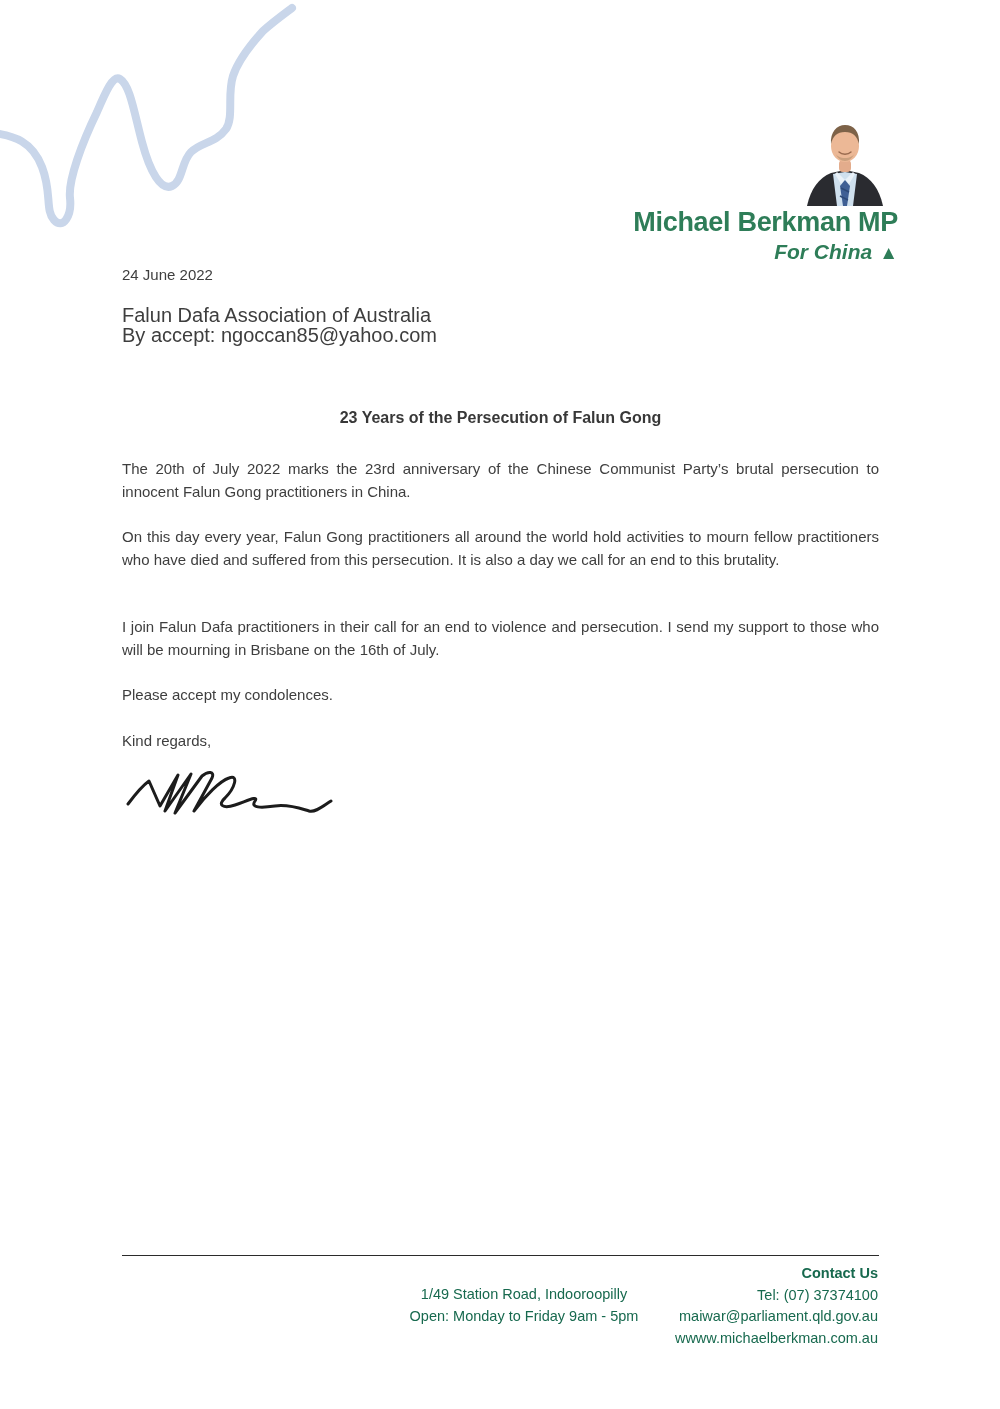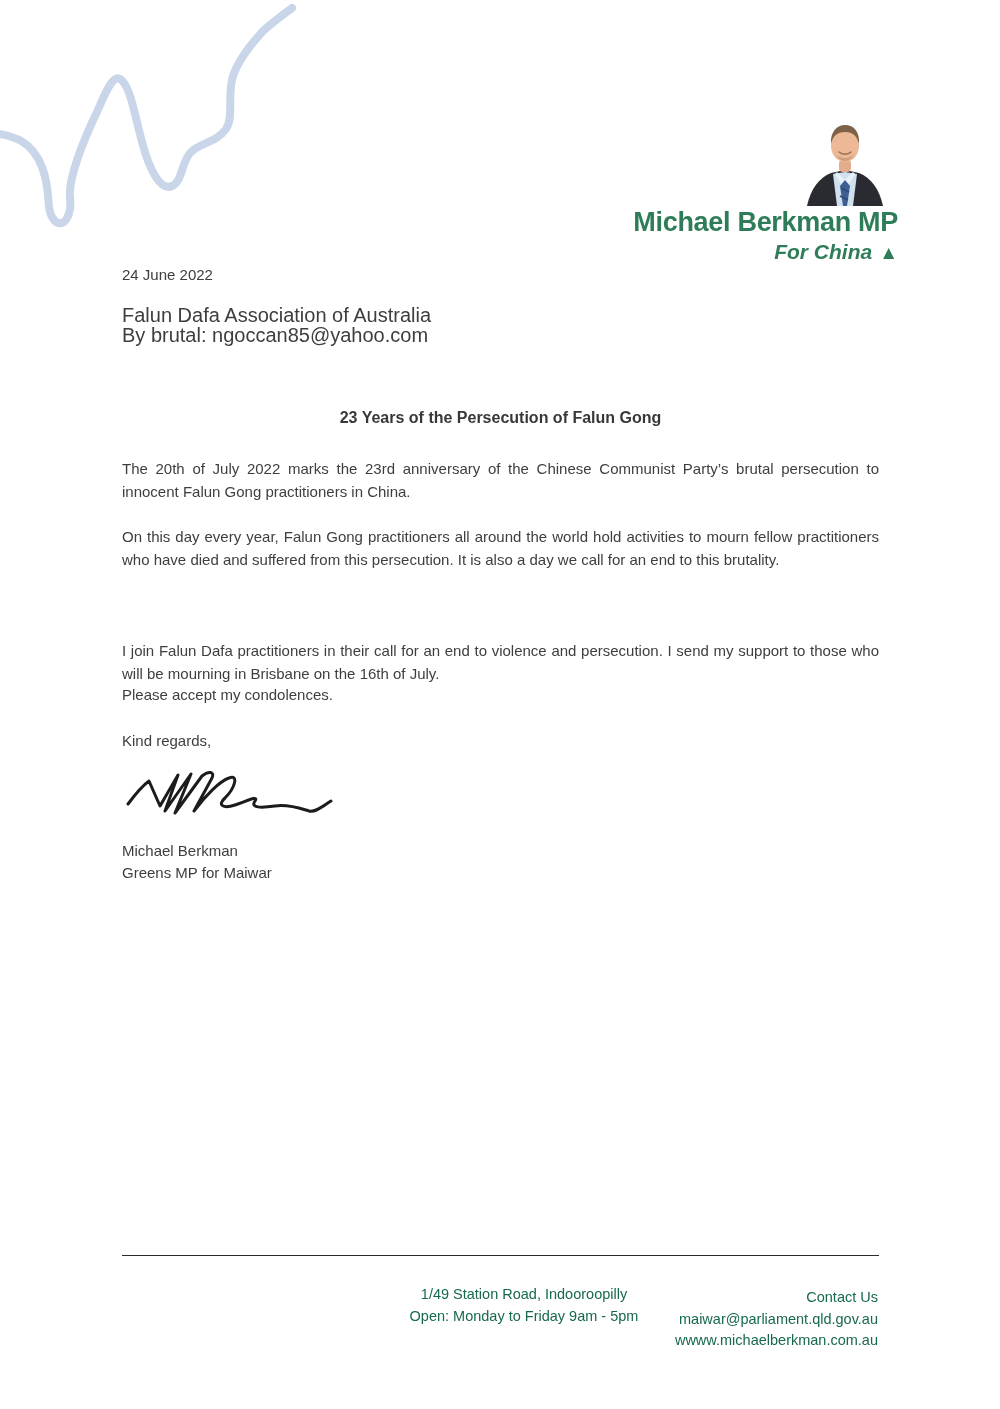--- a/index.html
+++ b/index.html
@@ -26,38 +26,38 @@
   .subject {
     position:absolute; left:122px; width:757px; top:409px; text-align:center;
     font-size:16px; font-weight:700; color:#383838;
   }
   .para {
     position:absolute; left:122px; width:757px; font-size:15px; line-height:23px;
     text-align:justify; color:var(--body-text,#3e3e3e);
   }
   .p1 { top:457px; }
   .p2 { top:525px; }
-  .p3 { top:615px;margin-top:24px; }
+  .p3 { top:615px; }
   .p4 { top:683px; text-align:left; }
   .closing { top:729px; text-align:left; }
   .signature { position:absolute; left:118px; top:764px; }
   .signatory { position:absolute; left:122px; top:840px; font-size:15px; line-height:22px; }
   .footer-rule {
     position:absolute; left:122px; width:757px; top:1255px;
     border-top:1.6px solid #2b2b2b;
   }
   .footer-visit {
     position:absolute; left:297px; width:454px; top:1284px; text-align:center;
     color:var(--footer-green,#17694e); font-size:14.5px; line-height:21.5px;
   }
   .footer-contact {
     position:absolute; right:122px; width:400px; top:1263px; text-align:right;
     color:var(--footer-green,#17694e); font-size:14.5px; line-height:21.5px;
   }
-  .footer-heading { font-weight:400;margin-top:24px; }
+  .footer-heading { font-weight:700; }
 </style>
 </head>
 <body>
 
 <div class="page">
 
   <svg class="squiggle" width="310" height="235" viewBox="0 0 310 235" aria-hidden="true">
     <path d="M -6,133 C 14,136 32,141 42,167
              C 52,193 45,210 54,220
              C 63,230 72,216 70,198
@@ -99,21 +99,21 @@
     <div class="mp-name">Michael Berkman MP</div>
     <div class="mp-tagline">
       <span>For China</span><span class="tri">▲</span>
     </div>
   </div>
 
   <div class="date-line">24 June 2022</div>
 
   <div class="recipient">
     <div>Falun Dafa Association of Australia</div>
-    <div>By brutal: ngoccan85@yahoo.com</div>
+    <div>By accept: ngoccan85@yahoo.com</div>
   </div>
 
   <div class="subject">23 Years of the Persecution of Falun Gong</div>
 
   <div class="para p1">The 20th of July 2022 marks the 23rd anniversary of the Chinese Communist Party’s brutal persecution to innocent Falun Gong practitioners in China.</div>
   <div class="para p2">On this day every year, Falun Gong practitioners all around the world hold activities to mourn fellow practitioners who have died and suffered from this persecution. It is also a day we call for an end to this brutality.</div>
   <div class="para p3">I join Falun Dafa practitioners in their call for an end to violence and persecution. I send my support to those who will be mourning in Brisbane on the 16th of July.</div>
   <div class="para closing">Kind regards,</div>
   <div class="para p4">Please accept my condolences.</div>
 
@@ -123,31 +123,28 @@
              C 90,7 97,7 94,14 L 76,47
              C 88,31 102,17 111,14
              C 121,10 117,24 107,34
              C 99,41 105,45 117,41
              C 129,37 141,31 137,37
              C 132,44 143,44 157,42
              C 171,40 184,45 191,47
              C 197,49 205,42 213,37" fill="none" stroke="#1c1c1c" stroke-width="3" stroke-linecap="round" stroke-linejoin="round"></path>
   </svg>
 
-  <div class="signatory">
-    <div>Michael Berkman</div>
-    <div>Greens MP for Maiwar</div>
-  </div>
 
   <div class="footer-rule"></div>
 
   <div class="footer-visit">
     <div>1/49 Station Road, Indooroopilly</div>
     <div>Open: Monday to Friday 9am - 5pm</div>
   </div>
 
   <div class="footer-contact">
     <div class="footer-heading">Contact Us</div>
+    <div>Tel: (07) 37374100</div>
     <div>maiwar@parliament.qld.gov.au</div>
     <div>wwww.michaelberkman.com.au</div>
   </div>
 
 </div>
 
 </body></html>

